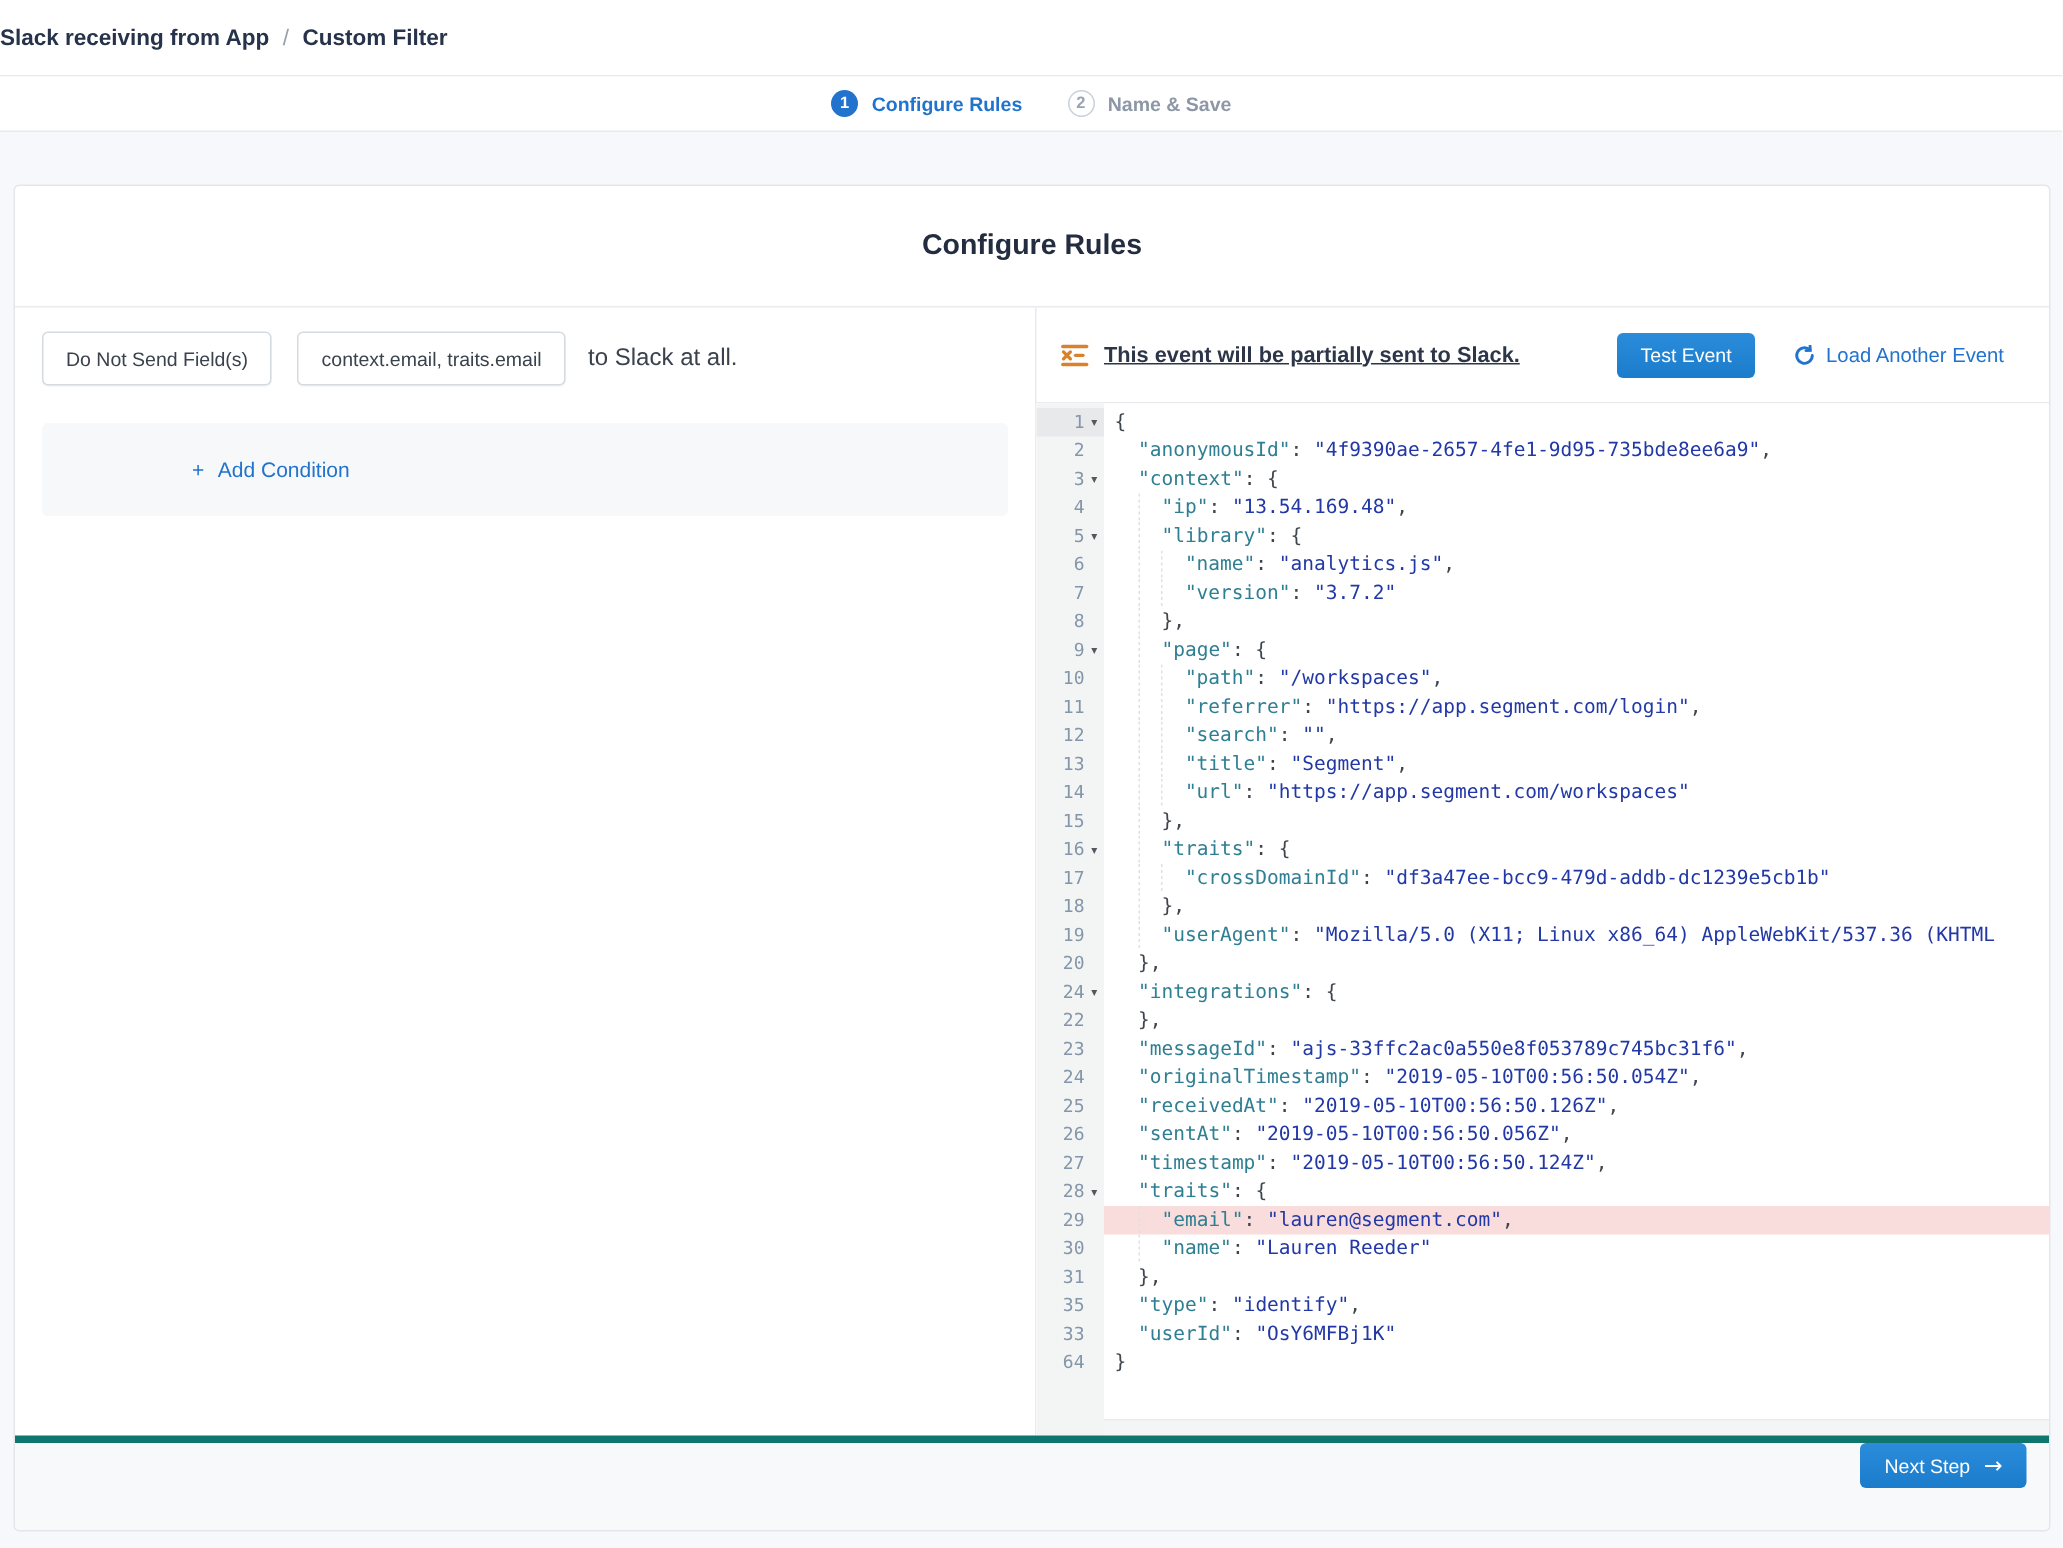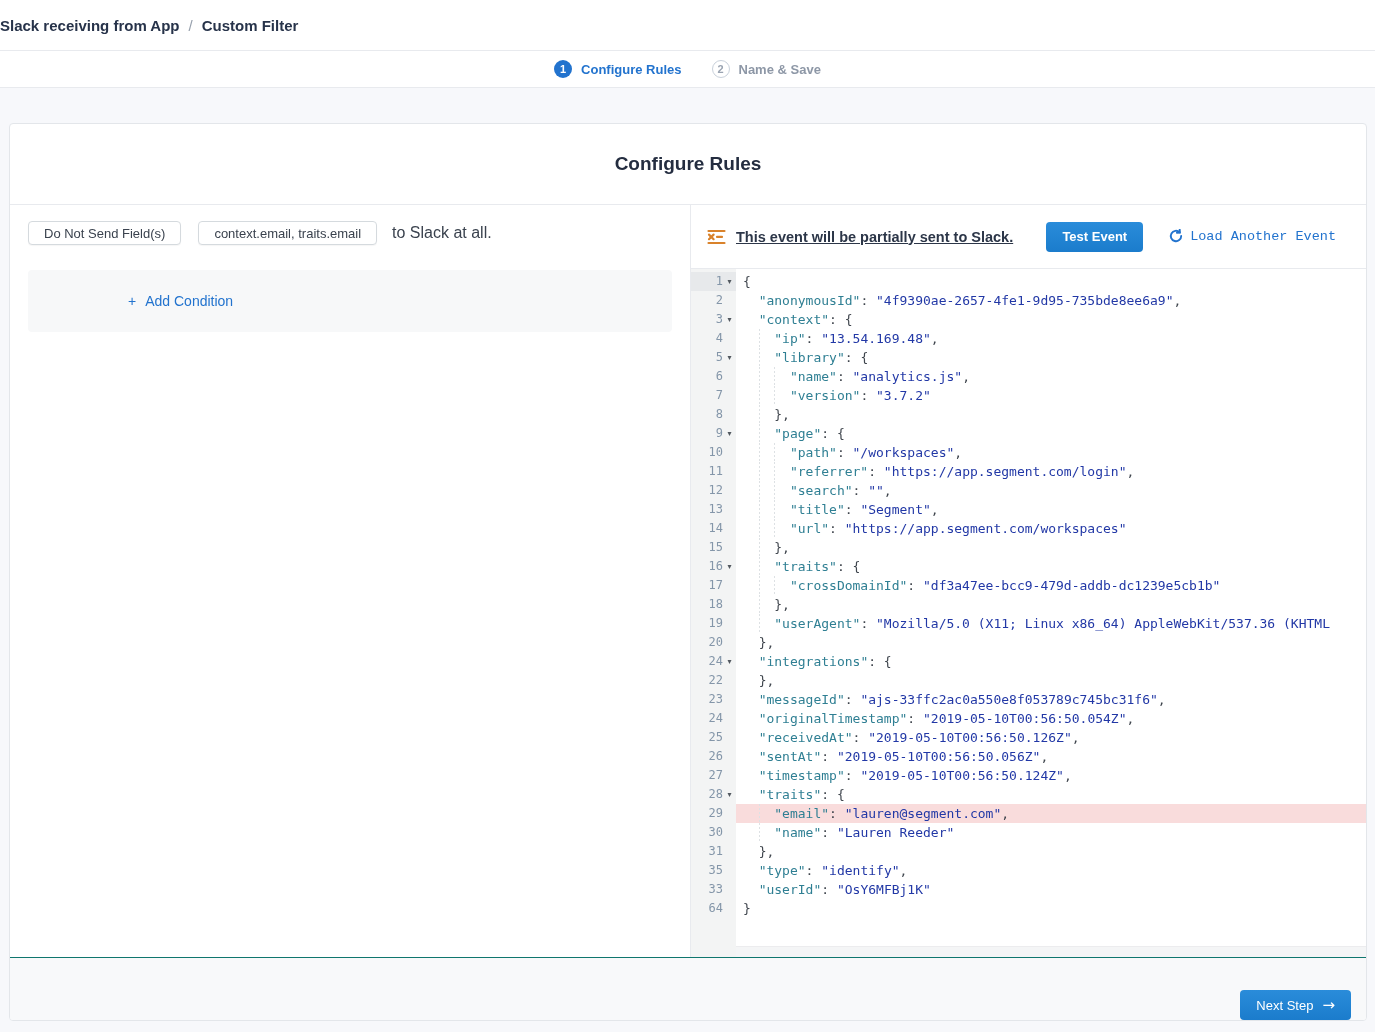--- a/index.html
+++ b/index.html
@@ -54,21 +54,21 @@
   .card-header{
     height:81px;border-bottom:1px solid var(--border-soft);
     display:flex;align-items:center;justify-content:center;
     font-size:19px;font-weight:600;color:#242d40;
   }
   .card-body{position:absolute;top:81px;bottom:63px;left:0;right:0;display:flex;}
   
   .left-panel{width:681px;border-right:1px solid var(--border-soft);padding:16px 18px 0;}
   .rule-row{display:flex;align-items:center;}
   .pill{
-    height:24px;display:inline-flex;align-items:center;padding:0 15px;background:#fff;
+    height:36px;display:inline-flex;align-items:center;padding:0 15px;background:#fff;
     border:1px solid #d5dade;border-radius:4px;font-size:13px;color:#3a424e;
     box-shadow:0 1px 1px rgba(22,29,37,.04);cursor:pointer;white-space:nowrap;
   }
   .pill + .pill{margin-left:17px;}
   .rule-suffix{margin-left:15px;font-size:16px;color:#3a424e;}
   .add-box{
     margin-top:25px;height:62px;background:#f7f8f9;border-radius:4px;
     display:flex;align-items:center;padding-left:100px;
   }
   .add-link{display:flex;align-items:center;gap:9px;color:var(--accent);font-size:14px;font-weight:500;cursor:pointer;}
@@ -79,22 +79,22 @@
     display:flex;align-items:center;padding:0 30px 0 16px;
   }
   .status-icon{flex:0 0 auto;display:flex;}
   .status-text{margin-left:10px;font-size:14.5px;font-weight:700;color:#2c3648;text-decoration:underline;}
   .btn{
     border:none;border-radius:4px;color:#fff;font-size:13px;font-weight:500;
     background:linear-gradient(var(--btn-blue-top),var(--btn-blue-bot));
     height:30px;padding:0 16px;cursor:pointer;font-family:"Liberation Sans",sans-serif;
     display:inline-flex;align-items:center;
   }
-  .test-btn{margin-left:auto;font-weight:bold;}
-  .load-link{margin-left:26px;display:flex;align-items:flex-start;gap:7px;color:var(--accent);font-size:13.5px;font-weight:500;cursor:pointer;white-space:nowrap;font-family:Liberation Mono, monospace;}
+  .test-btn{margin-left:auto;}
+  .load-link{margin-left:26px;display:flex;align-items:flex-end;gap:7px;color:var(--accent);font-size:13.5px;font-weight:500;cursor:pointer;white-space:nowrap;}
   
   .editor{
     flex:1;display:flex;position:relative;min-height:0;background:#fff;
     font-family:"DejaVu Sans Mono",monospace;font-size:13px;line-height:19px;overflow:hidden;
   }
   .gutter{width:45px;flex:0 0 45px;background:#f3f4f4;padding-top:3px;color:#8496a9;}
   .gl{height:19px;display:flex;align-items:center;justify-content:flex-end;font-size:12px;}
   .gl-active{background:#e7e9eb;}
   .foldcol{width:13px;text-align:center;font-size:8px;color:#52585f;font-family:"DejaVu Sans",sans-serif;}
   .code{flex:1;min-width:0;padding-top:3px;overflow:hidden;}
@@ -105,21 +105,21 @@
     background-image:linear-gradient(to bottom,#dde1e4 50%,rgba(0,0,0,0) 50%);
     background-size:1px 4px;background-repeat:repeat-y;background-position:0 0;
   }
   .t-k{color:var(--key);}
   .t-s{color:var(--str);}
   .t-p{color:var(--punct);}
   .hscroll{position:absolute;left:45px;right:0;bottom:0;height:11px;background:#f4f5f6;border-top:1px solid #ececee;}
   
   .card-footer{
     position:absolute;left:0;right:0;bottom:0;height:63px;background:#f8f9fa;
-    border-top:1px solid #0f766e;display:flex;align-items:flex-end;justify-content:flex-end;
+    border-top:5px solid #0f766e;display:flex;align-items:flex-start;justify-content:flex-end;
     padding-right:15px;
   }
   .next-btn{height:30px;gap:9px;}
   .arrow-glyph{font-size:15px;line-height:1;font-family:"DejaVu Sans",sans-serif;}
 </style>
 </head>
 <body>
 
 <header class="topbar">
   <nav style="display:flex;align-items:center;">

